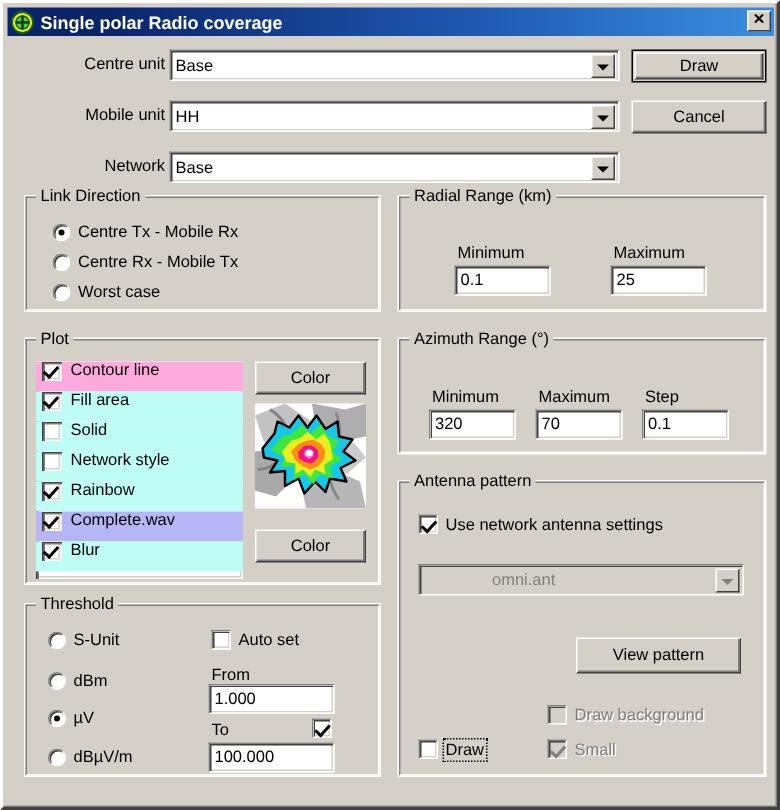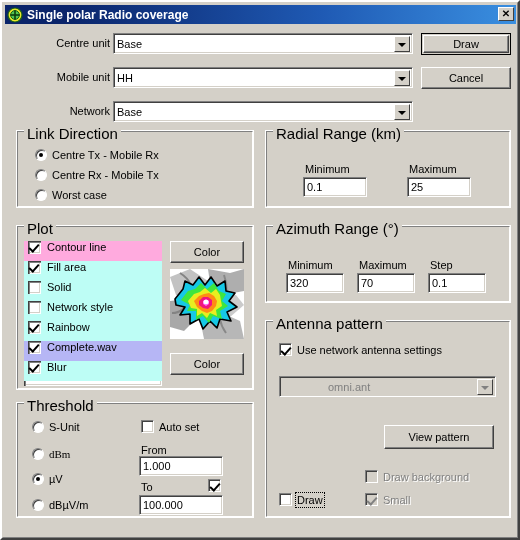--- a/index.html
+++ b/index.html
@@ -193,21 +193,21 @@
     border-left: 1px solid #808080;
     border-right: 1px solid #ffffff;
     border-bottom: 1px solid #ffffff;
     box-sizing: border-box;
   }
   .group > .gtitle {
     position: absolute;
     top: -6px; left: 7px;
     background: #d4d0c8;
     padding: 0 3px;
-    font-size: 15px;
+    font-size: 11px;
     white-space: nowrap;
     z-index: 2;
   }
 
   
   .radio {
     position: absolute;
     display: flex;
     align-items: center;
     white-space: nowrap;
@@ -500,21 +500,21 @@
 
   <div class="group" style="left:14px; top:400px; width:238px; height:116px;">
     <div class="gbox"></div>
     <div class="gtitle">Threshold</div>
   </div>
 
   <div class="radio" style="left:30px; top:419px;">
     <span class="dot"></span>
     <span>S-Unit</span>
   </div>
-  <div class="radio" style="left:30px; top:446px;font-family:Liberation Serif, serif;">
+  <div class="radio" style="left:30px; top:446px;">
     <span class="dot"></span>
     <span>dBm</span>
   </div>
   <div class="radio checked" style="left:30px; top:471px;">
     <span class="dot"></span>
     <span>µV</span>
   </div>
   <div class="radio" style="left:30px; top:497px;">
     <span class="dot"></span>
     <span>dBµV/m</span>

